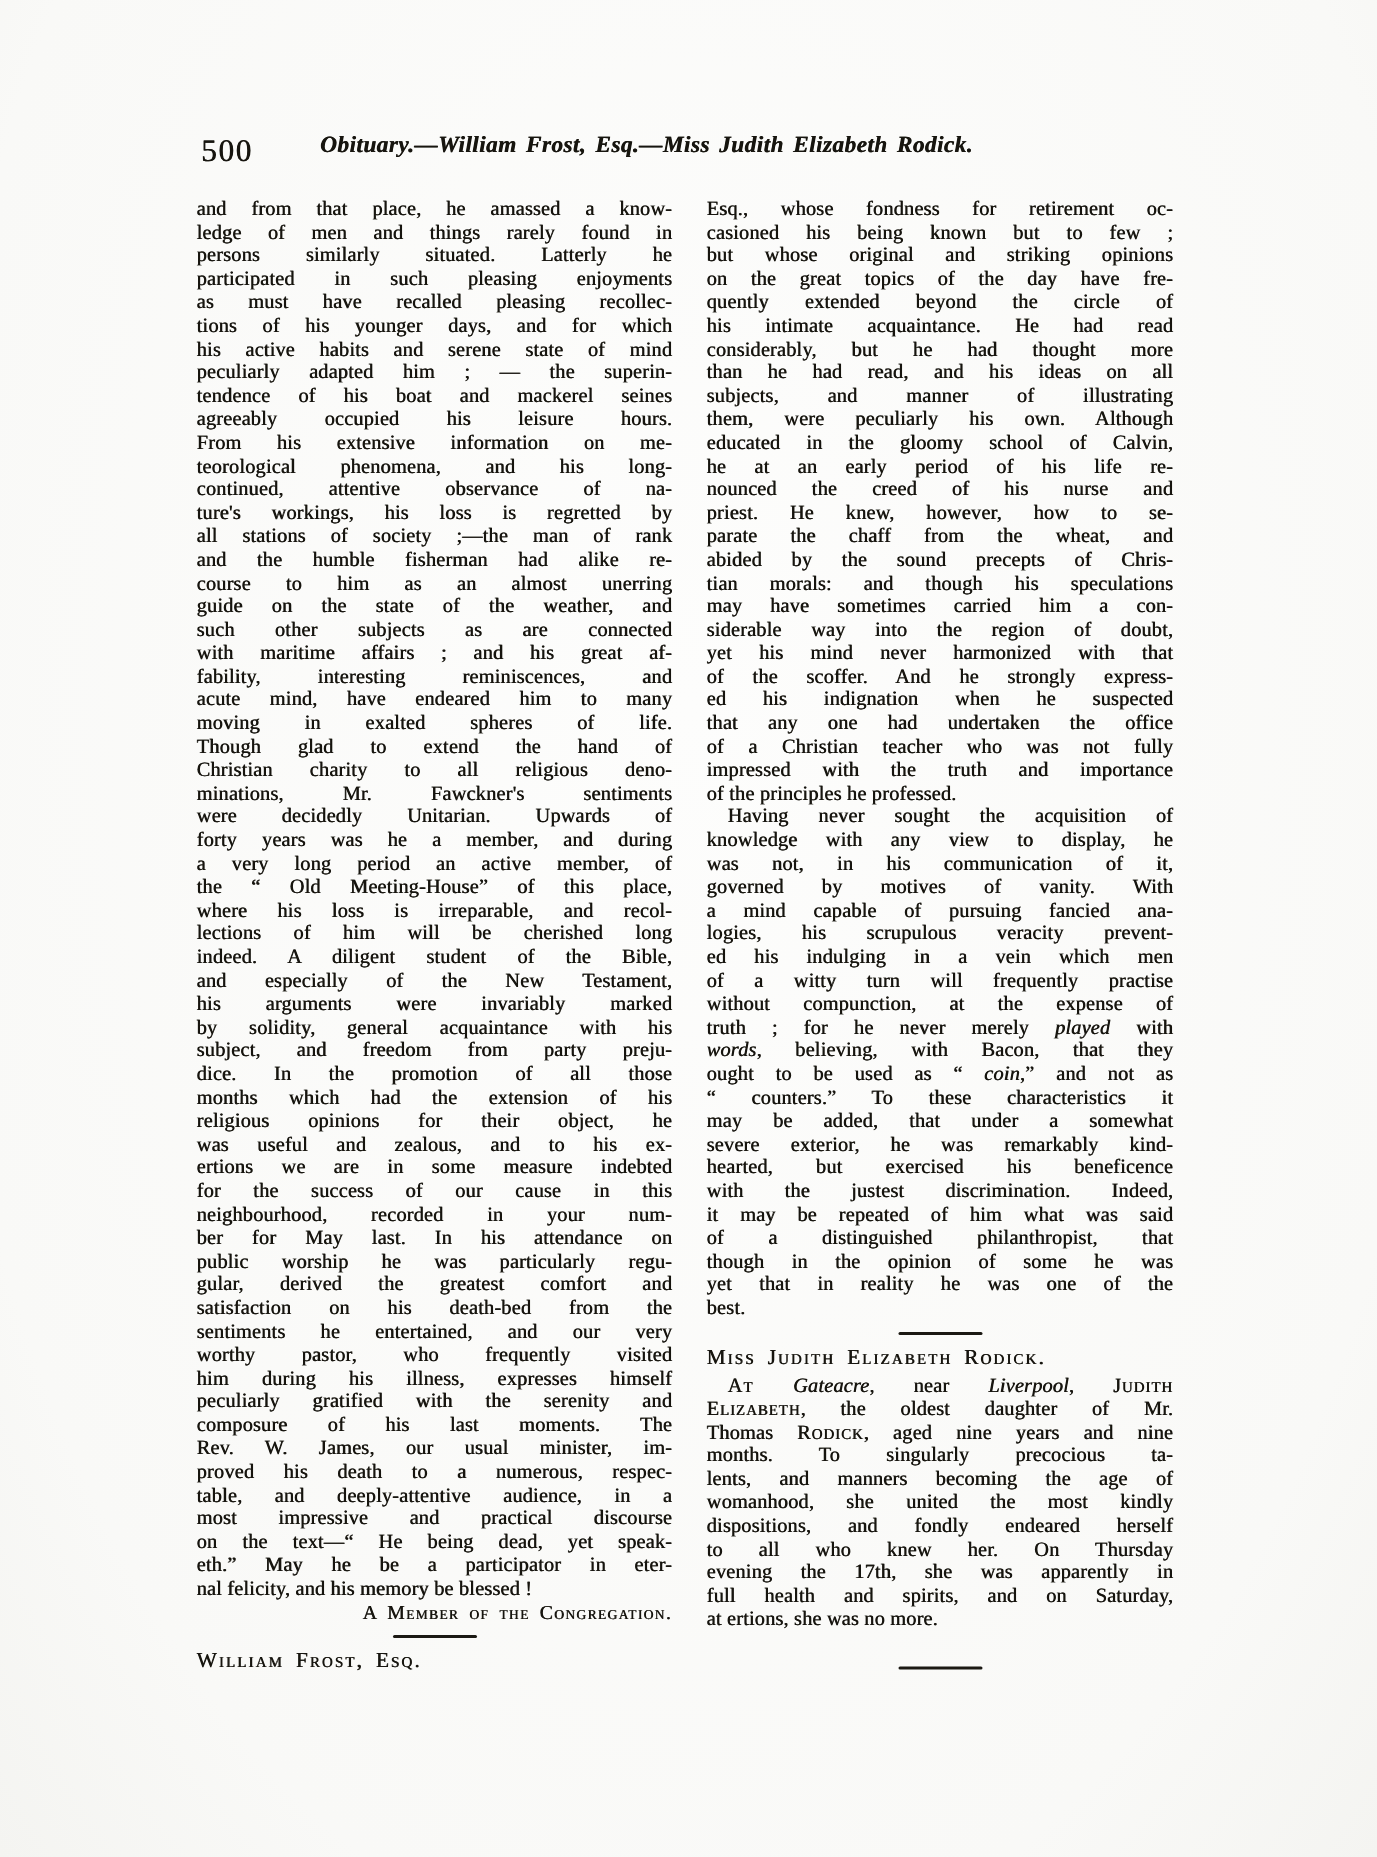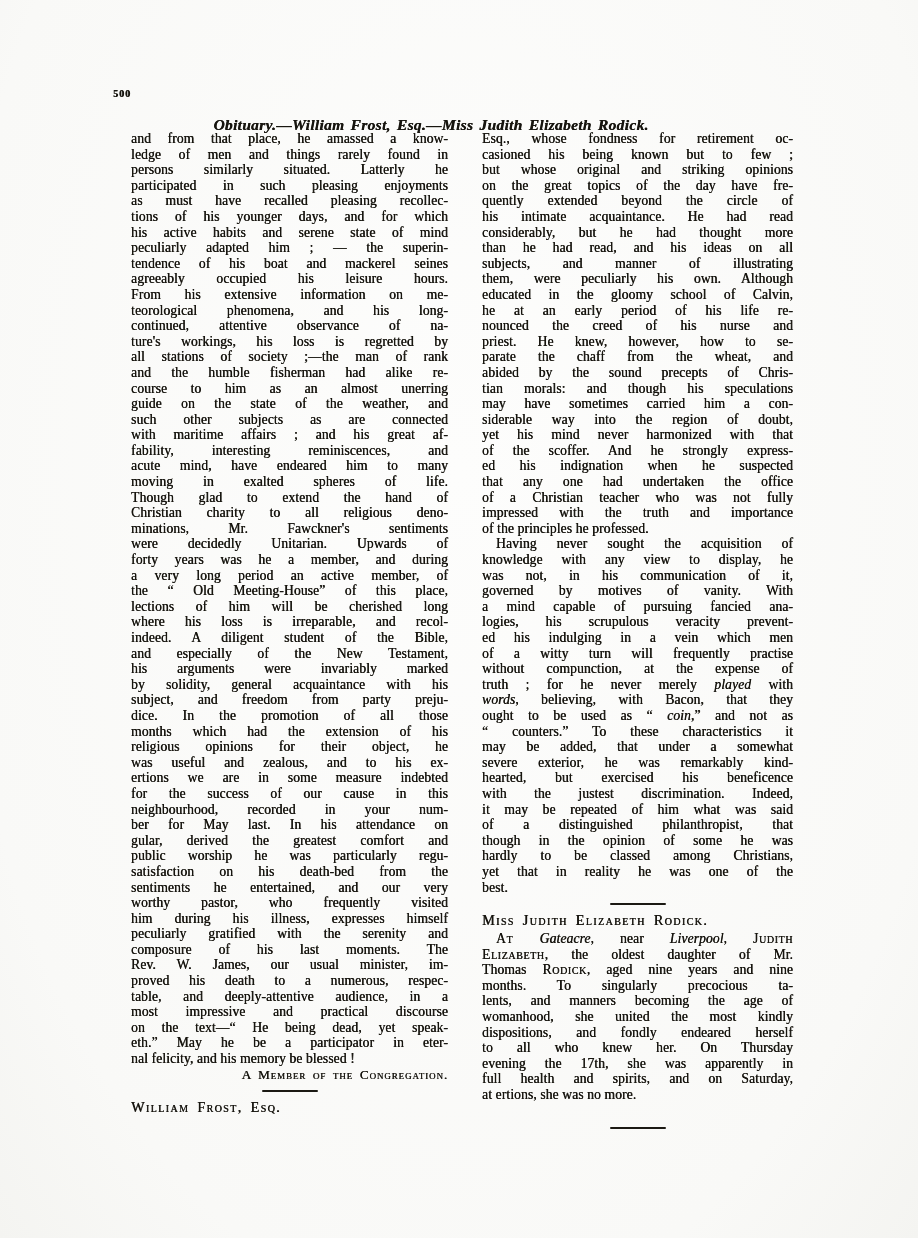--- a/index.html
+++ b/index.html
@@ -5,34 +5,33 @@
   html,body{margin:0;padding:0;}
   body{
     width:918px;height:1238px;overflow:hidden;
     background:radial-gradient(ellipse at 50% 38%, #fdfdfc 0%, #f9f9f7 78%, #f4f4f1 100%);
     font-family:"Liberation Serif","DejaVu Serif",serif;
     color:#17150f;
   }
   .page{position:relative;width:918px;height:1238px;}
   .header{position:absolute;top:88px;left:0;width:918px;height:22px;}
   .pgnum{
-    position:absolute;left:113px;top:0;
-    font-size:10px;font-weight:700;letter-spacing:1px;
+    position:absolute;left:134px;top:0;
+    font-size:21px;font-weight:400;letter-spacing:1px;
     text-shadow:0.4px 0 0 currentColor;
   }
   .running-title{
     display:block;text-align:center;padding-right:56px;
     font-size:15.5px;font-style:italic;font-weight:700;
     letter-spacing:0.3px;word-spacing:2px;
     text-shadow:0.3px 0 0 currentColor;
-    margin-top:28px;
   }
   .columns{
     position:absolute;top:131px;left:131px;
-    display:flex;gap:34px;align-items:flex-start;
+    display:flex;gap:23px;align-items:flex-start;
   }
   .col{width:317px;}
   .col-right{width:311px;}
   .block{margin:0;}
   .line{
     font-size:13.6px;line-height:15.6px;height:15.6px;
     text-align:justify;text-align-last:justify;
     white-space:nowrap;letter-spacing:0.1px;
     text-shadow:0.35px 0 0 currentColor;
   }
@@ -92,37 +91,37 @@
           <div class="line">fability, interesting reminiscences, and</div>
           <div class="line">acute mind, have endeared him to many</div>
           <div class="line">moving in exalted spheres of life.</div>
           <div class="line">Though glad to extend the hand of</div>
           <div class="line">Christian charity to all religious deno-</div>
           <div class="line">minations, Mr. Fawckner's sentiments</div>
           <div class="line">were decidedly Unitarian.  Upwards of</div>
           <div class="line">forty years was he a member, and during</div>
           <div class="line">a very long period an active member, of</div>
           <div class="line">the “ Old Meeting-House” of this place,</div>
+          <div class="line">where his loss is irreparable, and recol-</div>
           <div class="line">lections of him will be cherished long</div>
-          <div class="line">where his loss is irreparable, and recol-</div>
           <div class="line">indeed.  A diligent student of the Bible,</div>
           <div class="line">and especially of the New Testament,</div>
           <div class="line">his arguments were invariably marked</div>
           <div class="line">by solidity, general acquaintance with his</div>
           <div class="line">subject, and freedom from party preju-</div>
           <div class="line">dice.  In the promotion of all those</div>
           <div class="line">months which had the extension of his</div>
           <div class="line">religious opinions for their object, he</div>
           <div class="line">was useful and zealous, and to his ex-</div>
           <div class="line">ertions we are in some measure indebted</div>
           <div class="line">for the success of our cause in this</div>
           <div class="line">neighbourhood, recorded in your num-</div>
           <div class="line">ber for May last.  In his attendance on</div>
+          <div class="line">public worship he was particularly regu-</div>
           <div class="line">gular, derived the greatest comfort and</div>
-          <div class="line">public worship he was particularly regu-</div>
           <div class="line">satisfaction on his death-bed from the</div>
           <div class="line">sentiments he entertained, and our very</div>
           <div class="line">worthy pastor, who frequently visited</div>
           <div class="line">him during his illness, expresses himself</div>
           <div class="line">peculiarly gratified with the serenity and</div>
           <div class="line">composure of his last moments.  The</div>
           <div class="line">Rev. W. James, our usual minister, im-</div>
           <div class="line">proved his death to a numerous, respec-</div>
           <div class="line">table, and deeply-attentive audience, in a</div>
           <div class="line">most impressive and practical discourse</div>
@@ -179,21 +178,20 @@
           <div class="line"><span class="seg i">words</span><span class="seg n">, believing, with Bacon, that they</span></div>
           <div class="line"><span class="seg n">ought to be used as “ </span><span class="seg i">coin</span><span class="seg n">,” and not as</span></div>
           <div class="line">“ counters.”  To these characteristics it</div>
           <div class="line">may be added, that under a somewhat</div>
           <div class="line">severe exterior, he was remarkably kind-</div>
           <div class="line">hearted, but exercised his beneficence</div>
           <div class="line">with the justest discrimination.  Indeed,</div>
           <div class="line">it may be repeated of him what was said</div>
           <div class="line">of a distinguished philanthropist, that</div>
           <div class="line">though in the opinion of some he was</div>
-          <div class="line">hardly to be classed among Christians,</div>
           <div class="line">yet that in reality he was one of the</div>
           <div class="line last">best.</div>
         </div>
         <div class="rule-wrap">
           <div class="rule"></div>
         </div>
         <div class="heading">Miss Judith Elizabeth Rodick.</div>
         <div class="block">
           <div class="line indent"><span class="seg sc">At </span><span class="seg i">Gateacre</span><span class="seg n">, near </span><span class="seg i">Liverpool</span><span class="seg n">, </span><span class="seg sc">Judith</span></div>
           <div class="line"><span class="seg sc">Elizabeth</span><span class="seg n">, the oldest daughter of Mr.</span></div>

